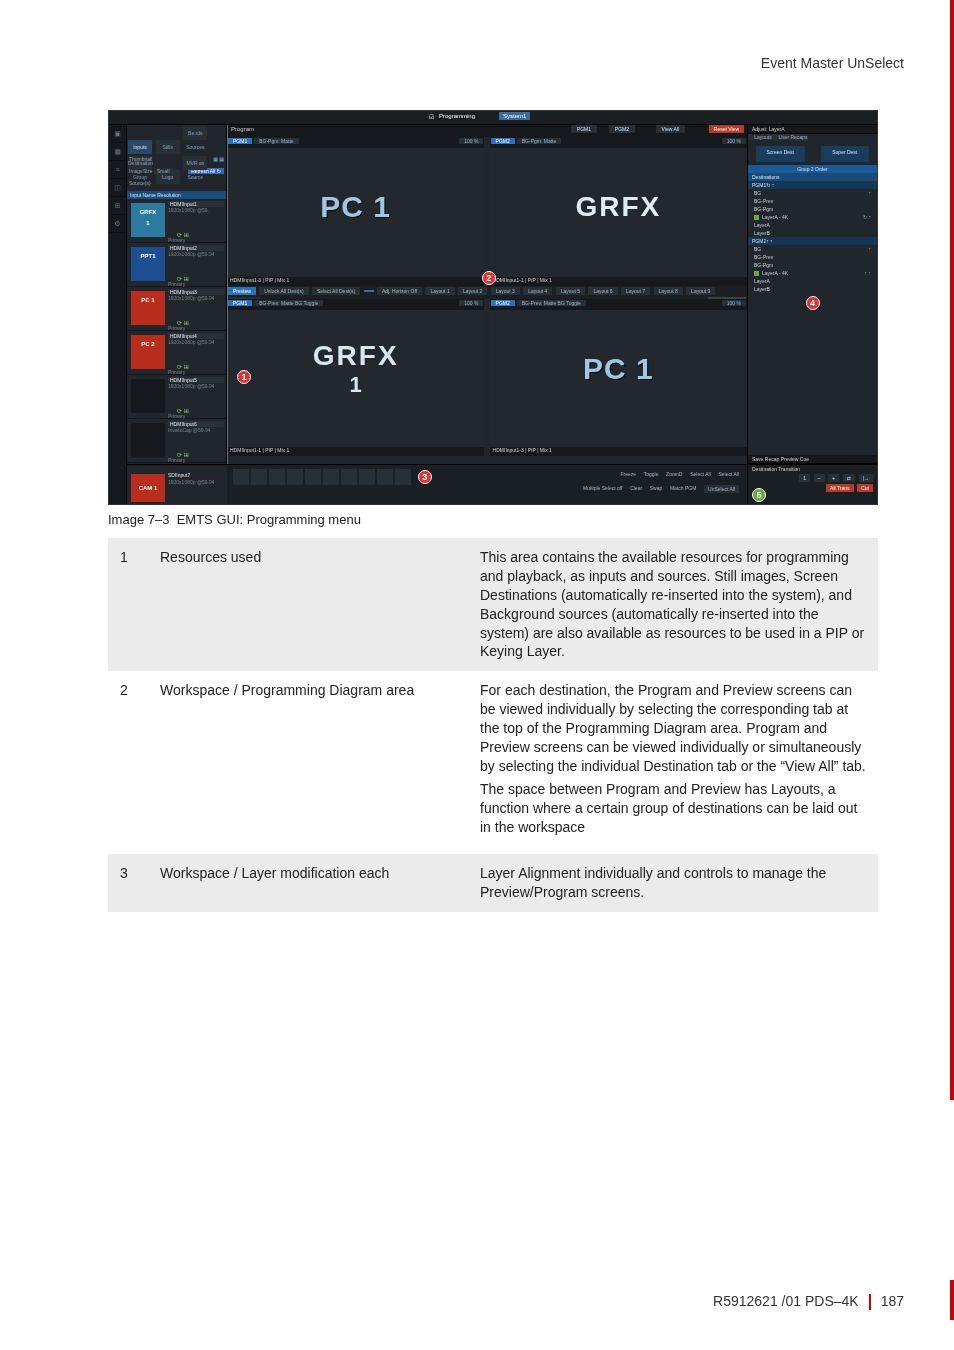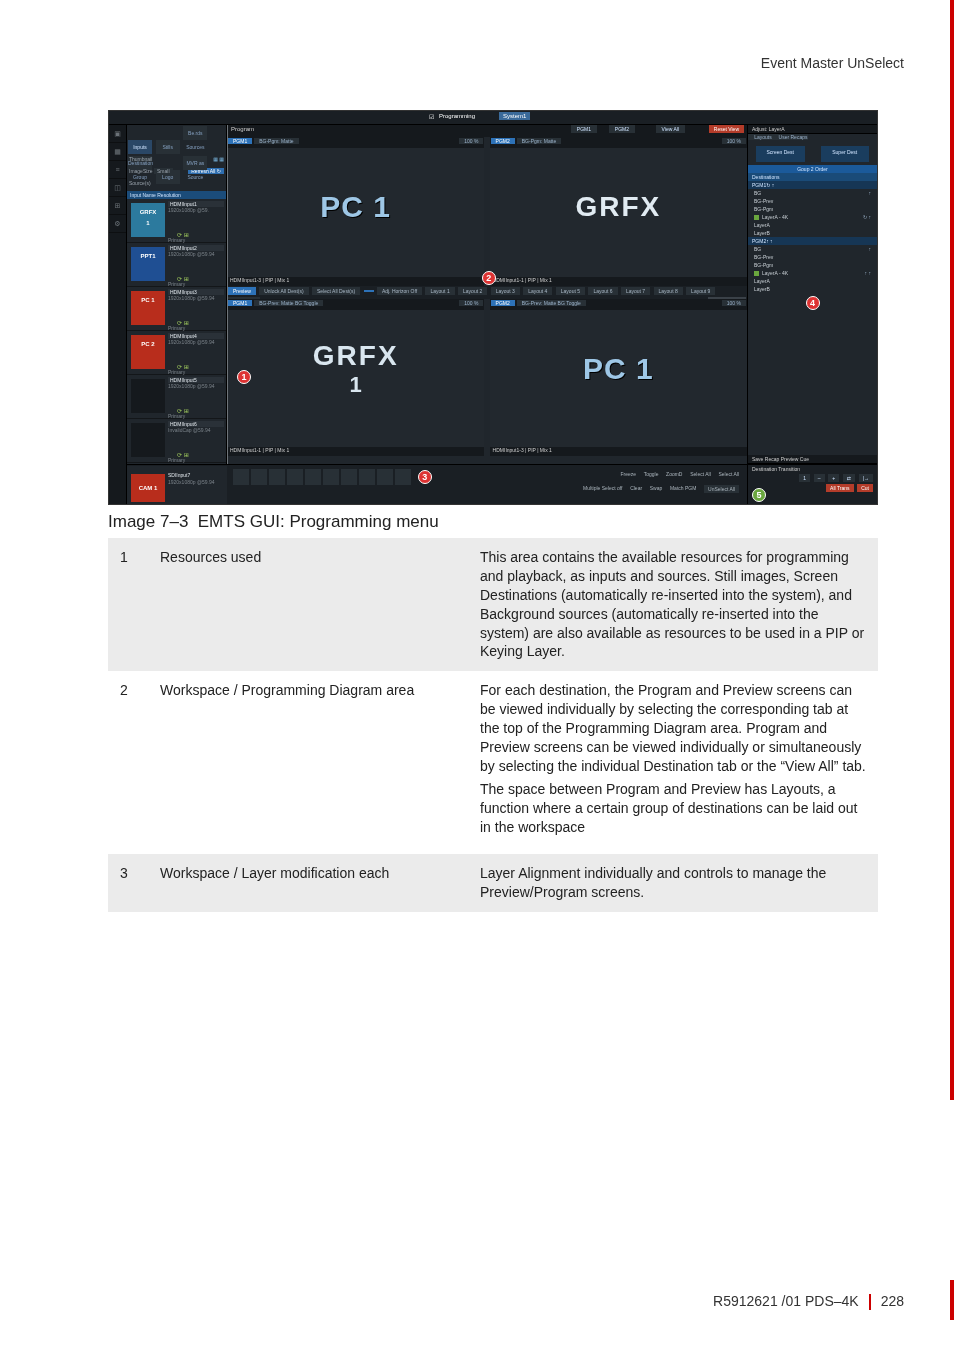--- a/index.html
+++ b/index.html
@@ -1,20 +1,20 @@
 <!DOCTYPE html>
 <html><head>
 <meta charset="utf-8">
 <style>
 *{box-sizing:border-box;margin:0;padding:0}
 body{width:954px;height:1350px;font-family:Arial,Helvetica,sans-serif;font-size:14px;background:#fff;color:#000;position:relative}
 .red-vert{position:absolute;right:0;top:0;width:4px;height:1100px;background:#c00}
 .hdr{position:absolute;right:50px;top:55px;font-size:14px;color:#333}
 .screenshot{position:absolute;left:108px;top:110px;width:770px;height:395px;background:#1c2228;border:1px solid #333;overflow:hidden;font-size:6px;color:#c9cccf}
-.caption{position:absolute;left:108px;top:512px;font-size:17px;color:#222}
+.caption{position:absolute;left:108px;top:512px;font-size:13px;color:#222}
 .tbl{position:absolute;left:108px;top:538px;width:770px;border-collapse:collapse;font-size:14px}
 .tbl td{padding:10px 12px;vertical-align:top;color:#222;line-height:1.35}
 .tbl tr:nth-child(odd) td{background:#ebebeb}
 .tbl tr:nth-child(even) td{background:#fff}
 .tbl td:nth-child(1){width:40px}
 .tbl td:nth-child(2){width:320px}
 .footer{position:absolute;right:50px;bottom:40px;font-size:14px;color:#333}
 .footer .bar{display:inline-block;width:2px;height:16px;background:#c00;vertical-align:middle;margin:0 10px}
 .footer-bar{position:absolute;right:0;bottom:30px;width:4px;height:40px;background:#c00}
 
@@ -346,15 +346,15 @@
   </tr>
   <tr>
     <td>3</td>
     <td>Workspace / Layer modification each</td>
     <td>Layer Alignment individually and controls to manage the Preview/Program screens.</td>
   </tr>
 </tbody>
   </table>
 
 <div class="footer">
-  <span>R5912621 /01 PDS–4K</span><span class="bar"></span><span>228</span>
+  <span>R5912621 /01 PDS–4K</span><span class="bar"></span><span>187</span>
 </div>
 <div class="footer-bar"></div>
 
 </body></html>

